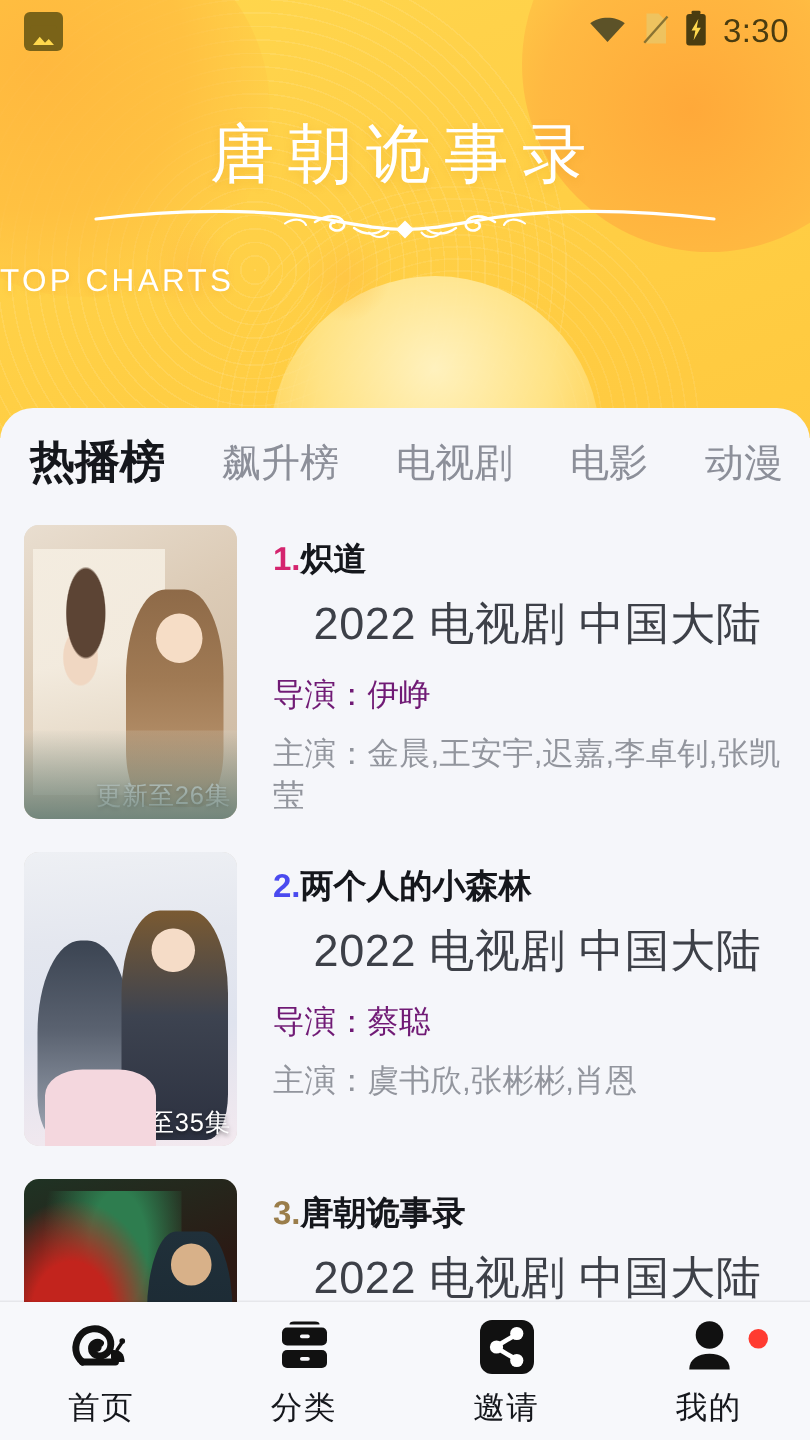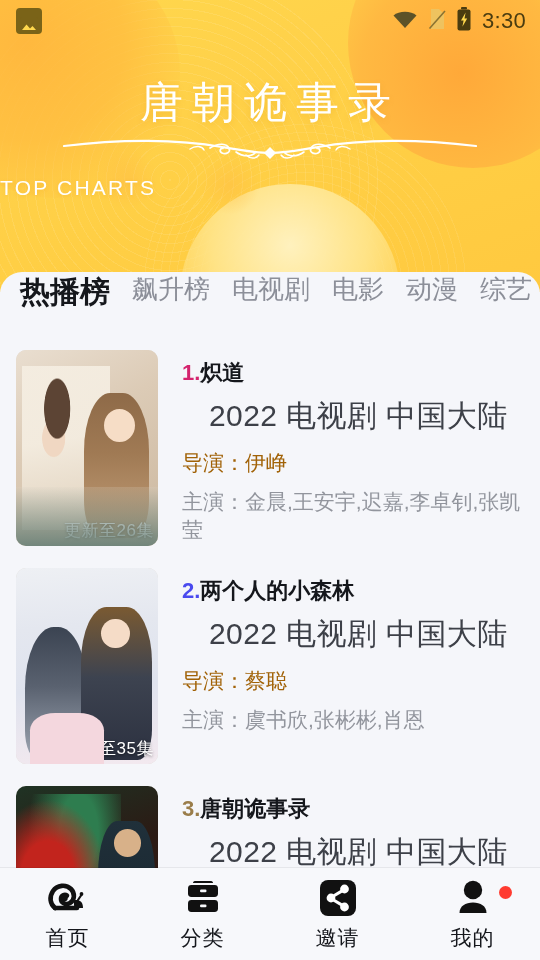--- a/index.html
+++ b/index.html
@@ -76,42 +76,42 @@
     font-size:21px; color:#fff; letter-spacing:2.2px; z-index:4;
     text-shadow:0 1px 4px rgba(210,140,0,.18);
   }
 
   
   .sheet {
     position:absolute; left:0; top:272px; width:540px; height:688px;
     background:#f5f6fa; border-radius:22px 22px 0 0; overflow:hidden; z-index:5;
   }
   .tabs {
-    display:flex; gap:22px; height:72px;
+    display:flex; align-items:center; gap:38px; height:72px;
     padding:0 0 0 20px; overflow:hidden; white-space:nowrap;
   }
   .tab { font-size:26px; color:#8c8f99; flex:0 0 auto; }
   .tab.active { font-size:30px; color:#15171c; font-weight:bold; }
 
   
   .list { padding:0 0 0 0; }
   .row { display:flex; padding:6px 16px 16px 16px; }
   .poster {
     width:142px; height:196px; border-radius:10px; flex:0 0 auto;
     position:relative; overflow:hidden; background:#ded9d2;
   }
   .poster .epi {
     position:absolute; right:4px; bottom:4px; color:#fff; font-size:17px;
     text-shadow:0 1px 3px rgba(0,0,0,.55); letter-spacing:.5px; white-space:nowrap;
   }
   .meta { padding:10px 0 0 24px; flex:1 1 auto; min-width:0; }
   .title-line { font-size:22px; font-weight:bold; color:#15171c; line-height:1.15; }
   .rank { font-weight:bold; }
   .sub1 { font-size:30px; color:#3d4048; margin-top:11px; letter-spacing:.4px;margin-left:27px; }
-  .sub2 { font-size:21px; color:#a16207; margin-top:12px; }
+  .sub2 { font-size:21px; color:#701a75; margin-top:12px; }
   .sub3 { font-size:21px; color:#92959d; margin-top:11px; }
 
   
   .art { position:absolute; inset:0; }
   .p1 { background:linear-gradient(150deg,#e9ded0 0%,#dccbb6 40%,#cbb79f 100%); }
   .p1::before {
     content:""; position:absolute; left:4%; top:8%; width:62%; height:84%;
     background:radial-gradient(ellipse at 40% 26%, #5c4434 0 17%, rgba(92,68,52,0) 18%),
                radial-gradient(ellipse at 36% 44%, #f0d7c2 0 14%, rgba(240,215,194,0) 15%),
                linear-gradient(170deg, rgba(245,238,226,.9) 45%, rgba(224,209,188,.9) 100%);

